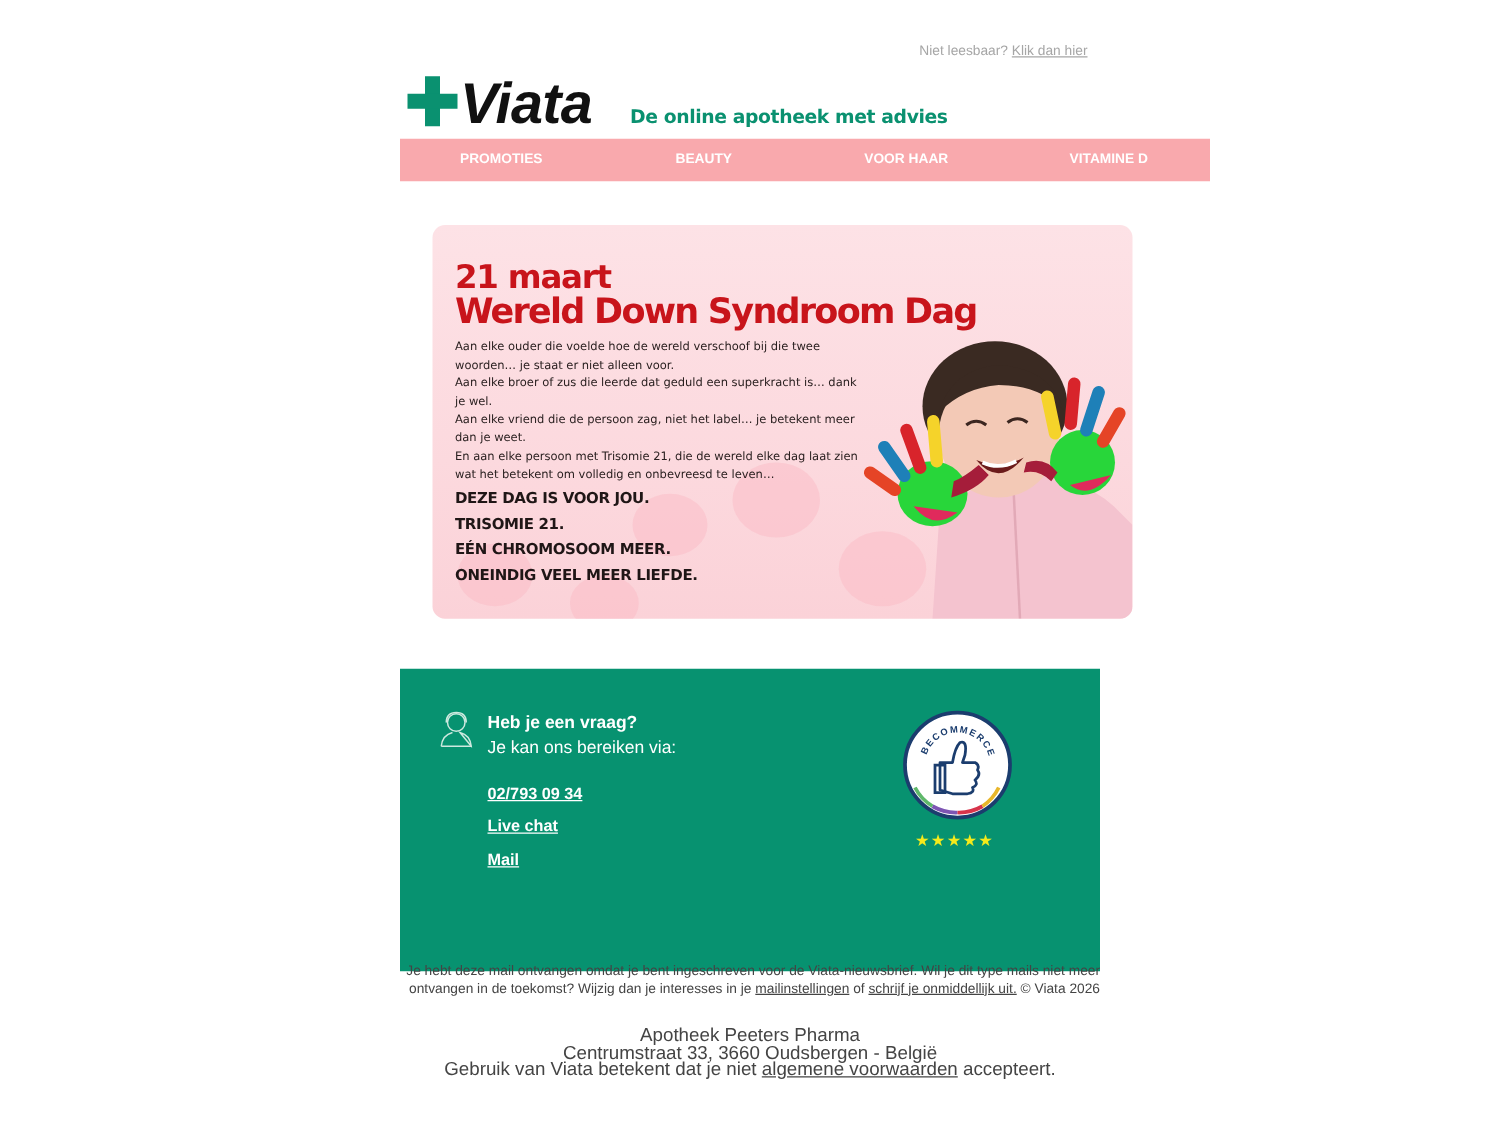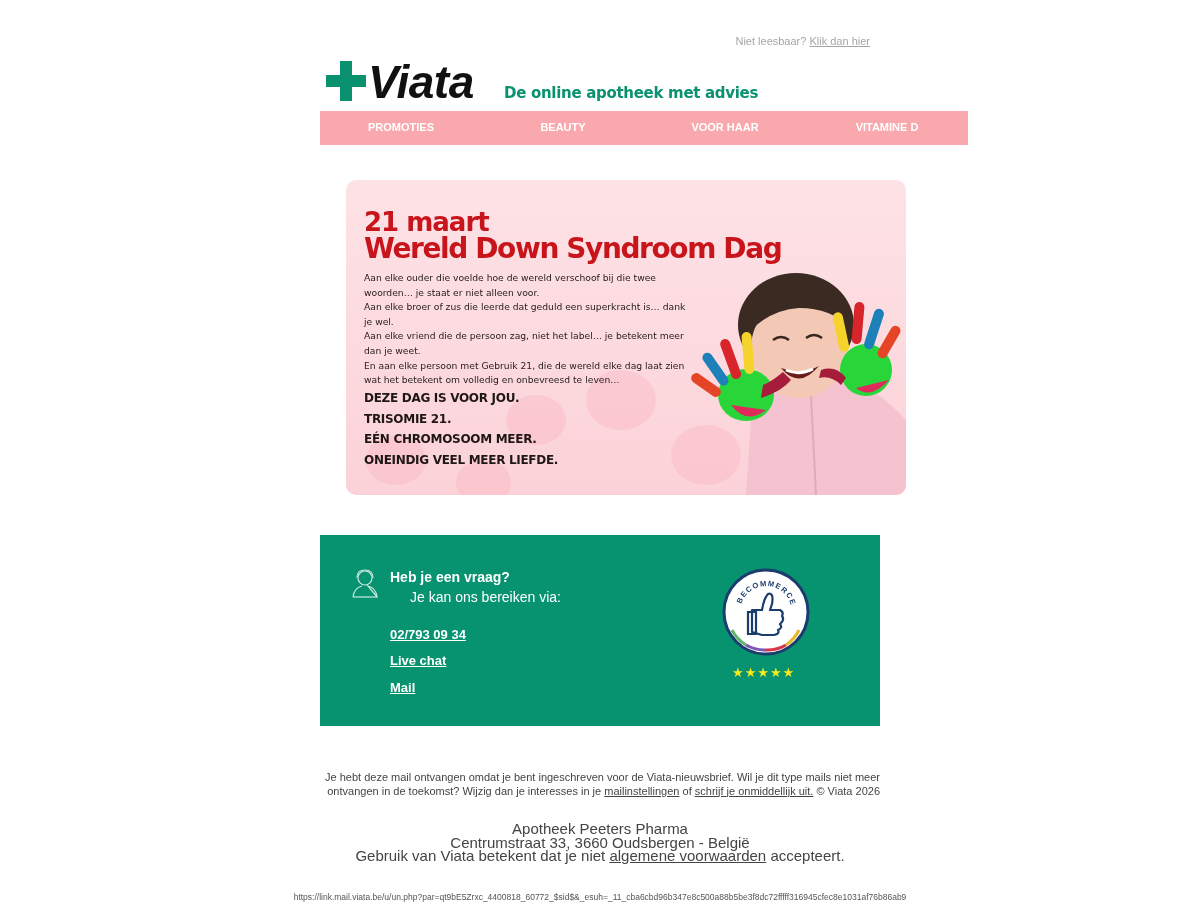--- a/index.html
+++ b/index.html
@@ -23,24 +23,24 @@
   .hero { position: absolute; top: 180px; left: 320px; width: 560px; height: 315px; border-radius: 10px; overflow: hidden;
           background: linear-gradient(180deg, #fde2e6 0%, #fcd9de 60%, #fbd2d8 100%); margin-left: 26px; }
   .heart { position: absolute; border-radius: 50%; background: rgba(250, 185, 195, 0.45); }
   .hero-title1 { position: absolute; top: 28px; left: 18px; font-family: "DejaVu Sans", sans-serif; font-weight: 700; font-size: 26px; color: #c8141b; letter-spacing: -1px; line-height: 28px; }
   .hero-title2 { position: absolute; top: 52px; left: 18px; font-family: "DejaVu Sans", sans-serif; font-weight: 700; font-size: 28px; color: #c8141b; letter-spacing: -1.4px; line-height: 34px; }
   .hero-body { position: absolute; top: 91px; left: 18px; width: 330px; font-family: "DejaVu Sans", sans-serif; font-size: 9.2px; line-height: 14.6px; color: #2a2020; }
   .hero-bold { position: absolute; top: 208px; left: 18px; font-family: "DejaVu Sans", sans-serif; font-weight: 700; font-size: 12px; line-height: 20.5px; color: #1f1616; letter-spacing: -0.3px; }
 
   .photo { position: absolute; right: 0; top: 40px; width: 215px; height: 275px; }
 
-  .contact { position: absolute; top: 535px; left: 320px; width: 560px; height: 191px; background: #079270; color: #ffffff; }
+  .contact { position: absolute; top: 535px; left: 320px; width: 560px; height: 242px; background: #079270; color: #ffffff; }
   .agent-icon { position: absolute; left: 31px; top: 33px; width: 28px; height: 30px; }
   .c-q { position: absolute; left: 70px; top: 34px; font-size: 14px; font-weight: 700; }
-  .c-via { position: absolute; left: 70px; top: 54px; font-size: 14px; margin-left: 20px; }
+  .c-via { position: absolute; left: 70px; top: 54px; font-size: 14px; }
   .c-link { position: absolute; left: 70px; font-size: 13px; font-weight: 700; color: #fff; text-decoration: underline; }
   .badge { position: absolute; left: 402px; top: 33px; width: 88px; height: 88px; }
   .stars { position: absolute; left: 412px; top: 130px; font-size: 13px; color: #f5ea1b; letter-spacing: 1px; }
 
   .foot1 { position: absolute; top: 771px; left: 320px; width: 560px; font-size: 11px; line-height: 13.5px; color: #444; text-align: right; }
   .foot1 a, .foot2 a { color: #444; text-decoration: underline; }
   .foot2 { position: absolute; top: 822px; left: 320px; width: 560px; text-align: center; font-size: 15px; line-height: 13.5px; color: #444; }
   .foot3 { position: absolute; top: 892px; left: 250px; width: 700px; text-align: center; font-size: 8.5px; line-height: 10px; color: #555; }
   .foot3 b { color: #222; }
 </style>
@@ -72,21 +72,21 @@
   <div class="heart" style="left:20px;top:255px;width:60px;height:50px;"></div>
   <div class="heart" style="left:110px;top:280px;width:55px;height:45px;"></div>
 
   <div class="hero-title1">21 maart</div>
   <div class="hero-title2">Wereld Down Syndroom Dag</div>
 
   <div class="hero-body">
     <div>Aan elke ouder die voelde hoe de wereld verschoof bij die twee woorden… je staat er niet alleen voor.</div>
     <div>Aan elke broer of zus die leerde dat geduld een superkracht is… dank je wel.</div>
     <div>Aan elke vriend die de persoon zag, niet het label… je betekent meer dan je weet.</div>
-    <div>En aan elke persoon met Gebruik 21, die de wereld elke dag laat zien wat het betekent om volledig en onbevreesd te leven…</div>
+    <div>En aan elke persoon met Trisomie 21, die de wereld elke dag laat zien wat het betekent om volledig en onbevreesd te leven…</div>
   </div>
   <div class="hero-bold">
     <div>DEZE DAG IS VOOR JOU.</div>
     <div>TRISOMIE 21.</div>
     <div>EÉN CHROMOSOOM MEER.</div>
     <div>ONEINDIG VEEL MEER LIEFDE.</div>
   </div>
 
   <svg class="photo" viewBox="0 0 215 275">
 
@@ -157,14 +157,13 @@
 
 <div class="foot2">
   <div>Apotheek Peeters Pharma</div>
   <div>Centrumstraat 33, 3660 Oudsbergen - België</div>
   <div>
     <span>Gebruik van Viata betekent dat je niet </span><a href="#">algemene voorwaarden</a><span> accepteert.</span>
   </div>
 </div>
 
 <div class="foot3">
-  <div>https://link.mail.viata.be/u/un.php?par=qt9bE5Zrxc_4400818_60772_$sid$&amp;_esuh=_11_cba6cbd96b347e8c500a88b5be3f8dc72fffff316945cfec8e1031af76b86ab9</div>
 </div>
 
 </body></html>

